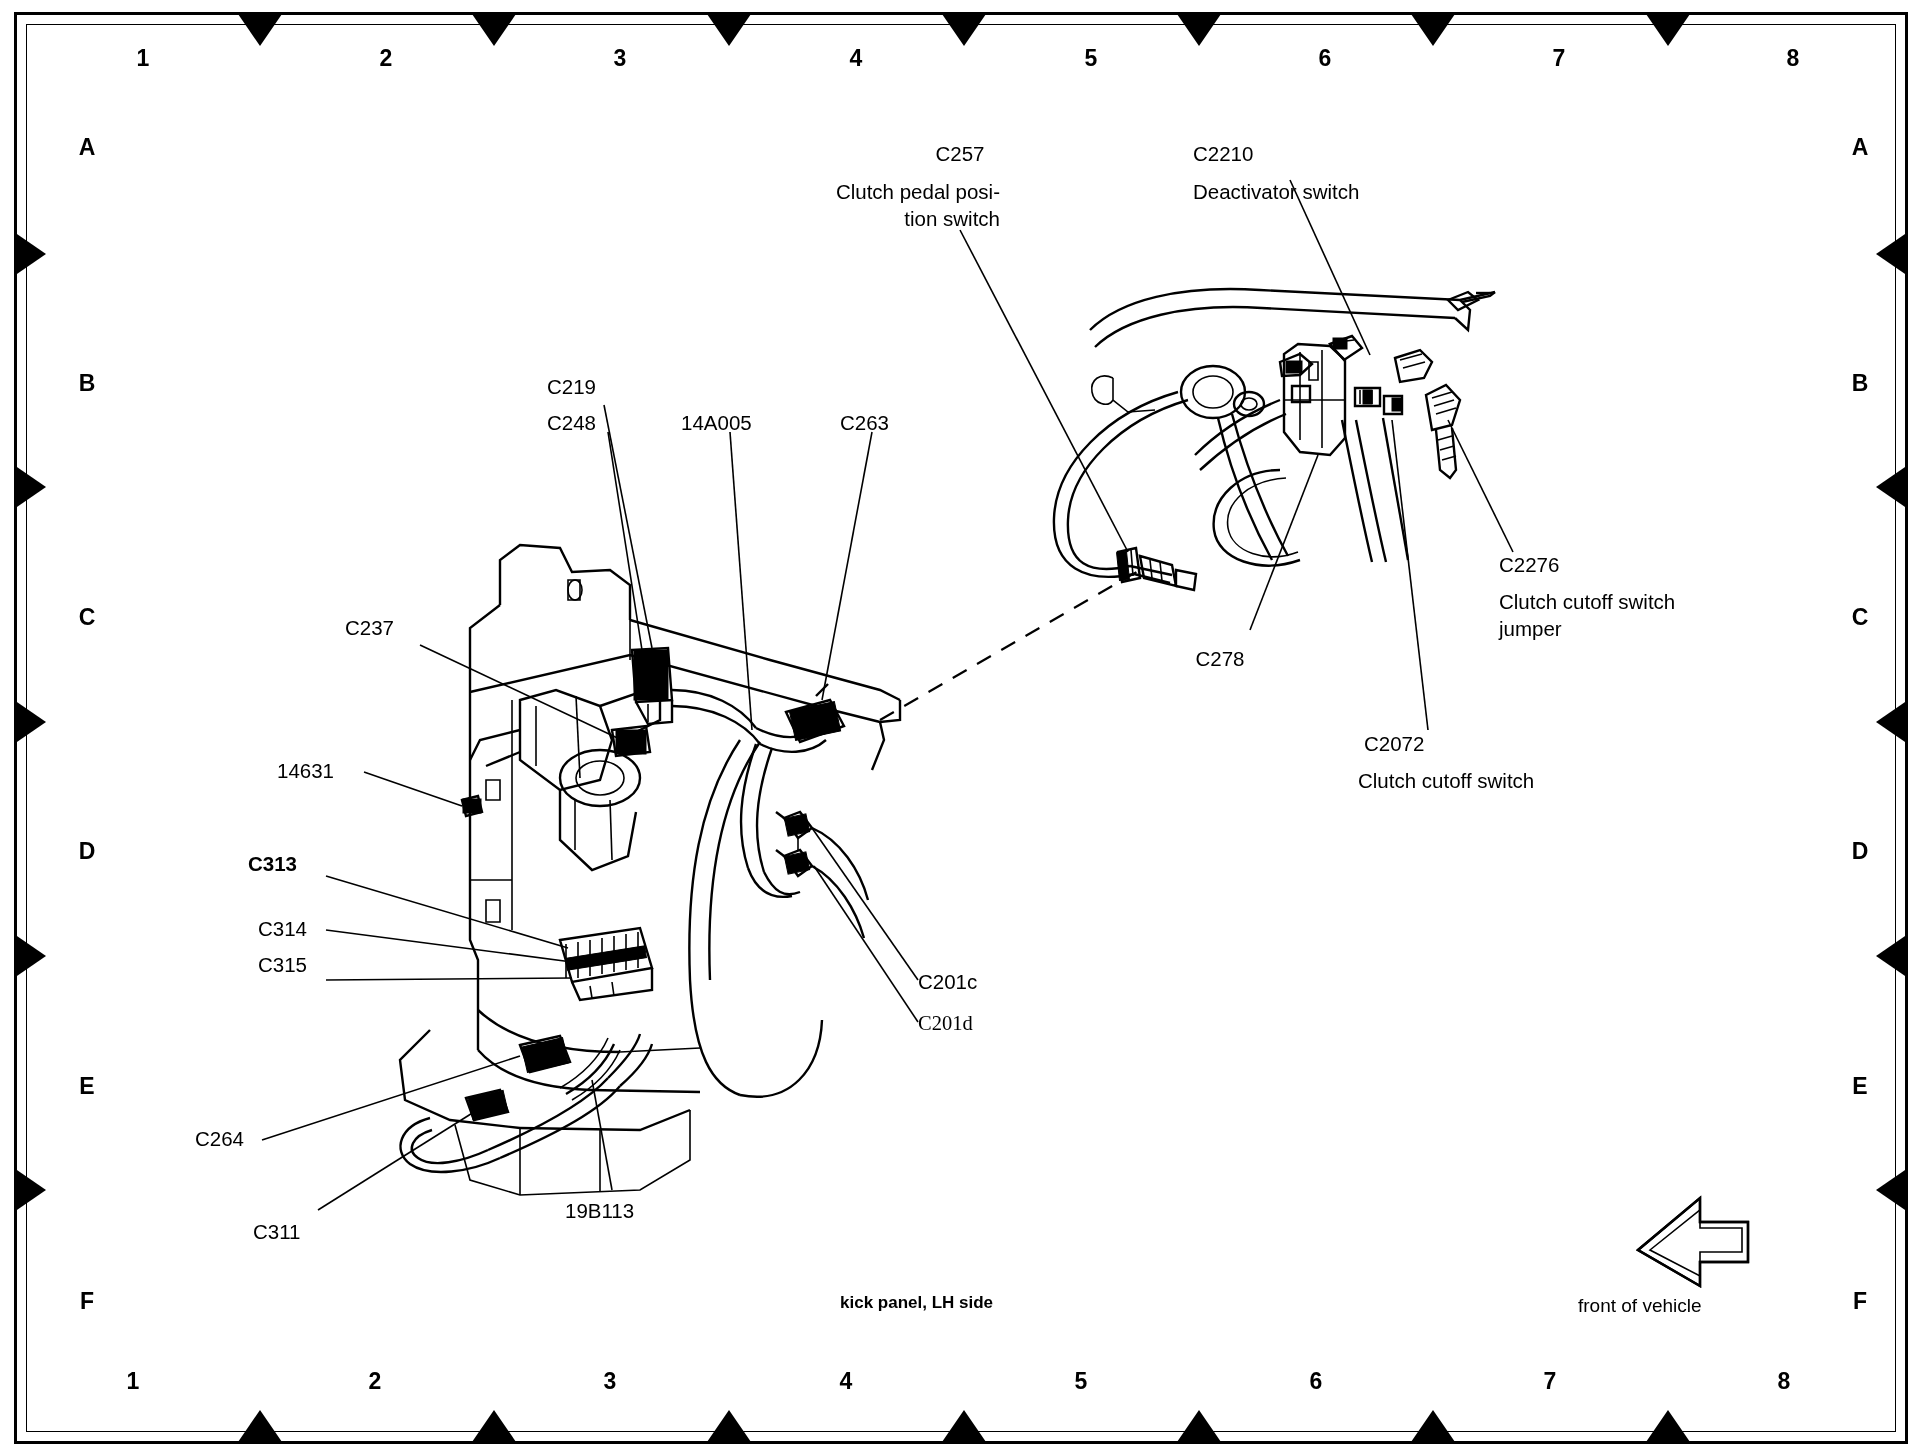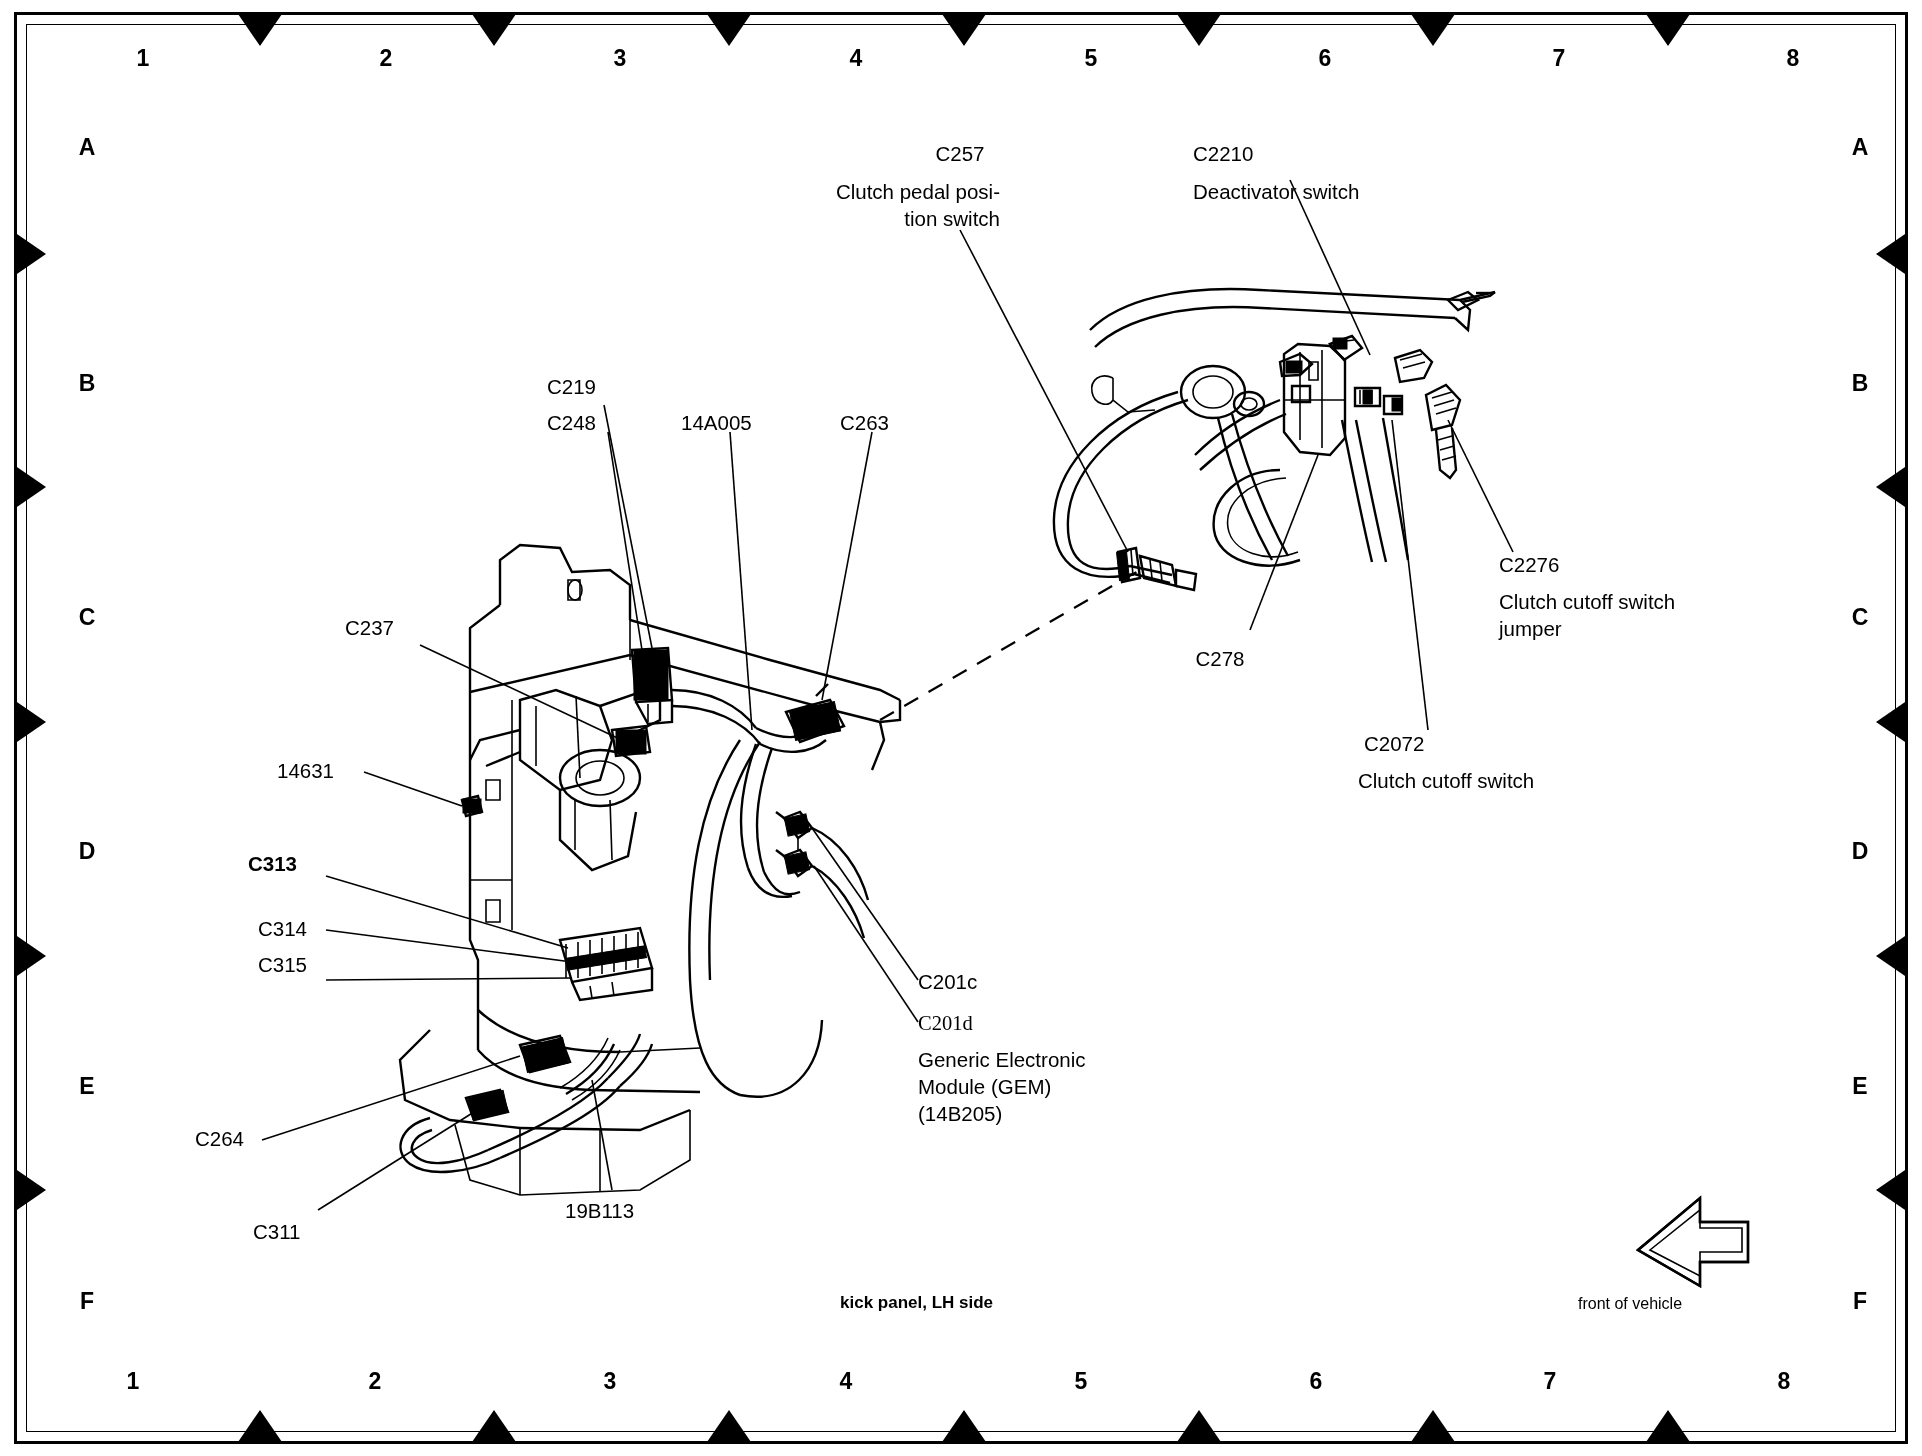--- a/index.html
+++ b/index.html
@@ -82,21 +82,21 @@
   .caption {
     position: absolute;
     font-family: "Liberation Sans", sans-serif;
     font-size: 17px;
     font-weight: bold;
     color: #000;
   }
   .arrow-caption {
     position: absolute;
     font-family: "Liberation Sans", sans-serif;
-    font-size: 16px;
+    font-size: 19px;
     color: #000;
   }
   
   svg.art {
     position: absolute;
     left: 0; top: 0;
     width: 1922px;
     height: 1456px;
     pointer-events: none;
   }
@@ -421,20 +421,17 @@
   <div class="label" style="left:277px; top:757px;">14631</div>
   <div class="label" style="left:248px; top:850px;font-weight:bold;">C313</div>
   <div class="label" style="left:258px; top:915px;">C314</div>
   <div class="label" style="left:258px; top:951px;text-align:right;">C315</div>
   <div class="label" style="left:195px; top:1125px;">C264</div>
   <div class="label" style="left:253px; top:1218px;">C311</div>
   <div class="label" style="left:565px; top:1197px;">19B113</div>
 
   <div class="label" style="left:918px; top:968px;">C201c</div>
   <div class="label" style="left:918px; top:1010px;font-family:Liberation Serif, serif;">C201d</div>
-  <div class="label" style="left:918px; top:1046px;">Generic Electronic
-Module (GEM)
-(14B205)</div>
 
   <div class="caption" style="left:840px; top:1293px;">kick panel, LH side</div>
   <div class="arrow-caption" style="left:1578px; top:1295px;">front of vehicle</div>
 
 </div>
 
 </body></html>

